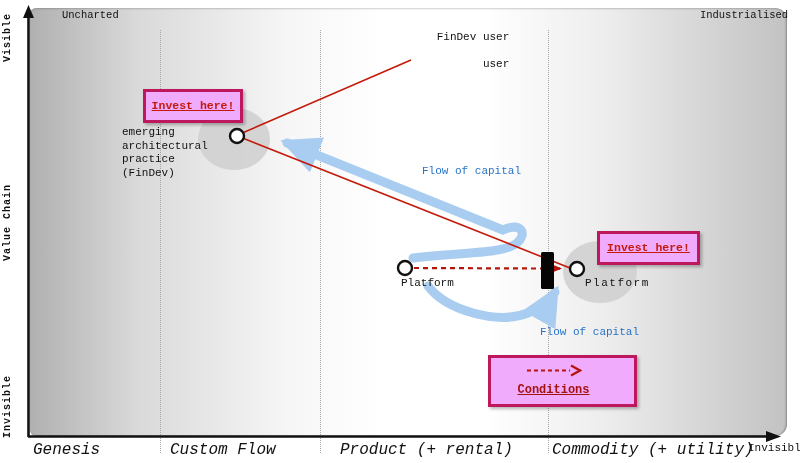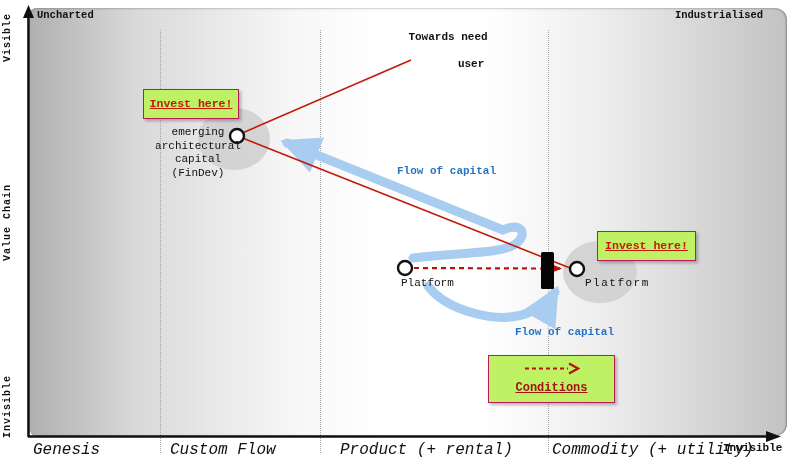--- a/index.html
+++ b/index.html
@@ -9,35 +9,35 @@
   }
   .map-bg{
     position:absolute;left:30px;top:8px;width:757px;height:428px;z-index:0;
     border-radius:6px 12px 12px 6px;
     background:linear-gradient(to right,#b0b0b0 0%,#d9d9d9 14%,#f6f6f6 34%,#ffffff 46%,#ffffff 60%,#ededed 76%,#d4d4d4 90%,#c2c2c2 100%);
     box-shadow:inset -2px 0 2px -1px rgba(0,0,0,0.30), inset 0 2px 2px -1px rgba(0,0,0,0.18), inset 0 -1px 1px rgba(0,0,0,0.10);
   }
   .vdotted{position:absolute;top:30px;height:423px;width:0;border-left:1px dotted #a6a6a6;z-index:1;}
   .overlay-svg{position:absolute;left:0;top:0;z-index:2;}
   .lbl{position:absolute;white-space:pre;z-index:3;}
-  .b{font-weight:bold;}
+  .b{font-weight:normal;margin-left:25px;}
   .blue{color:#2673c8;}
   .vert{
     position:absolute;left:2px;width:14px;z-index:3;font-weight:bold;font-size:10px;
     writing-mode:vertical-rl;transform:rotate(180deg);text-align:center;letter-spacing:1px;
   }
   .note-box{
-    position:absolute;background:#bef264;border:1px solid #be185d;z-index:4;
+    position:absolute;background:#f0abfc;border:3px solid #be185d;z-index:4;
     box-shadow:2px 2px 3px rgba(0,0,0,0.28);text-align:center;
   }
   .invest{
     width:94px;height:28px;line-height:28px;font-size:11.5px;font-weight:bold;
     color:#c41a0a;text-decoration:underline;
   }
-  .conditions{width:121px;padding:6px 2px 5px 2px;}
+  .conditions{width:121px;padding:6px 20px 5px 2px;}
   .cond-title{font-size:12px;font-weight:bold;color:#a31310;text-decoration:underline;margin:1px 0 2px 0;}
   .cond-body{font-size:10.5px;font-weight:bold;color:#c62017;line-height:12px;}
   .stage{position:absolute;top:441px;font-size:16px;font-style:italic;z-index:3;}
 </style>
 </head>
 <body>
 
 <div class="canvas">
 
   <div class="map-bg"></div>
@@ -78,24 +78,24 @@
     <path d="M 781 436.5 L 766 431 L 766 442 Z" fill="#111"></path>
   </svg>
 
   <div class="lbl b" style="left:37px;top:9px;font-size:10.5px;">Uncharted</div>
   <div class="lbl b" style="left:658px;top:9px;width:122px;text-align:center;font-size:10.5px;padding-right:4px;">Industrialised</div>
 
   <div class="vert" style="top:12px;height:50px;">Visible</div>
   <div class="vert" style="top:178px;height:88px;">Value Chain</div>
   <div class="vert" style="top:382px;height:56px;">Invisible</div>
 
-  <div class="lbl b" style="left:393px;top:31px;width:110px;text-align:center;font-size:11px;line-height:13.5px;"><span>Towards need</span><br>
+  <div class="lbl b" style="left:393px;top:31px;width:110px;text-align:center;font-size:11px;line-height:13.5px;"><span>FinDev user</span><br>
        <span>user</span></div>
 
-  <div class="lbl" style="left:151px;top:126px;width:94px;text-align:center;font-size:11px;line-height:13.5px;"><span>emerging</span><br><span>architectural</span><br><span>capital</span><br><span>(FinDev)</span></div>
+  <div class="lbl" style="left:122px;top:126px;width:94px;font-size:11px;line-height:13.5px;"><span>emerging</span><br><span>architectural</span><br><span>practice</span><br><span>(FinDev)</span></div>
 
   <div class="lbl" style="left:401px;top:277px;font-size:11px;">Platform</div>
   <div class="lbl" style="left:585px;top:277px;font-size:11px;letter-spacing:1.5px;">Platform</div>
 
   <div class="lbl b blue" style="left:397px;top:165px;font-size:11px;">Flow of capital</div>
   <div class="lbl b blue" style="left:515px;top:326px;font-size:11px;">Flow of capital</div>
 
   <div class="note-box invest" style="left:143px;top:89px;">Invest here!</div>
   <div class="note-box invest" style="left:597px;top:231px;width:97px;">Invest here!</div>
 

